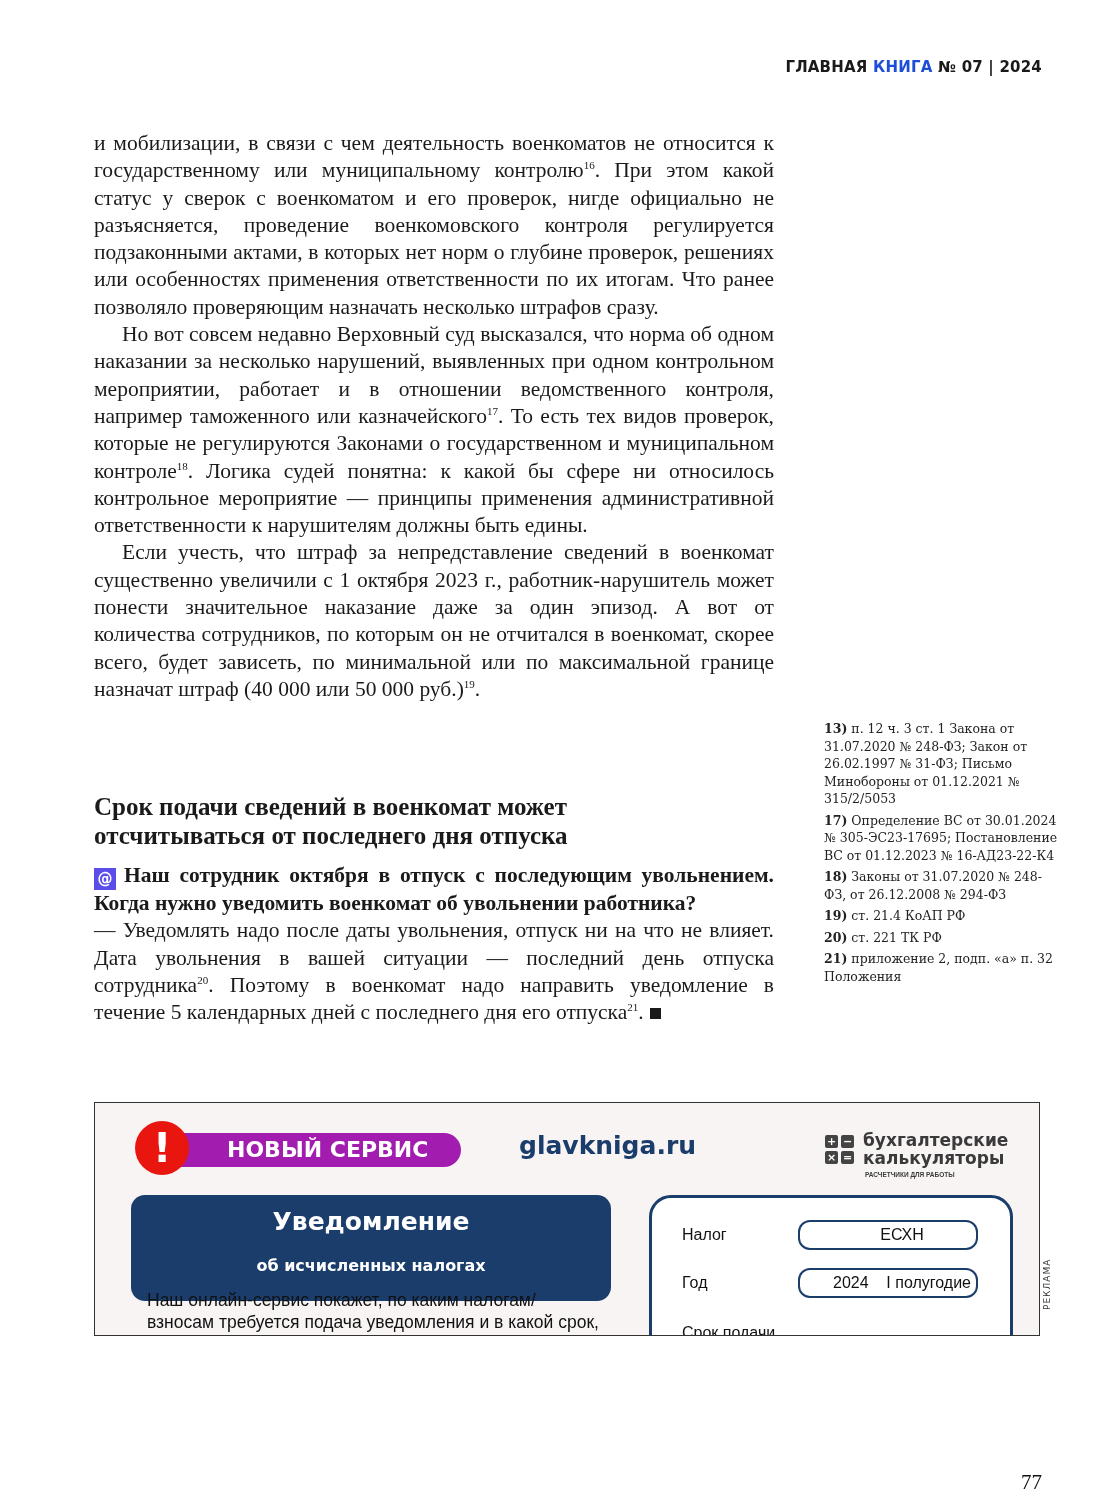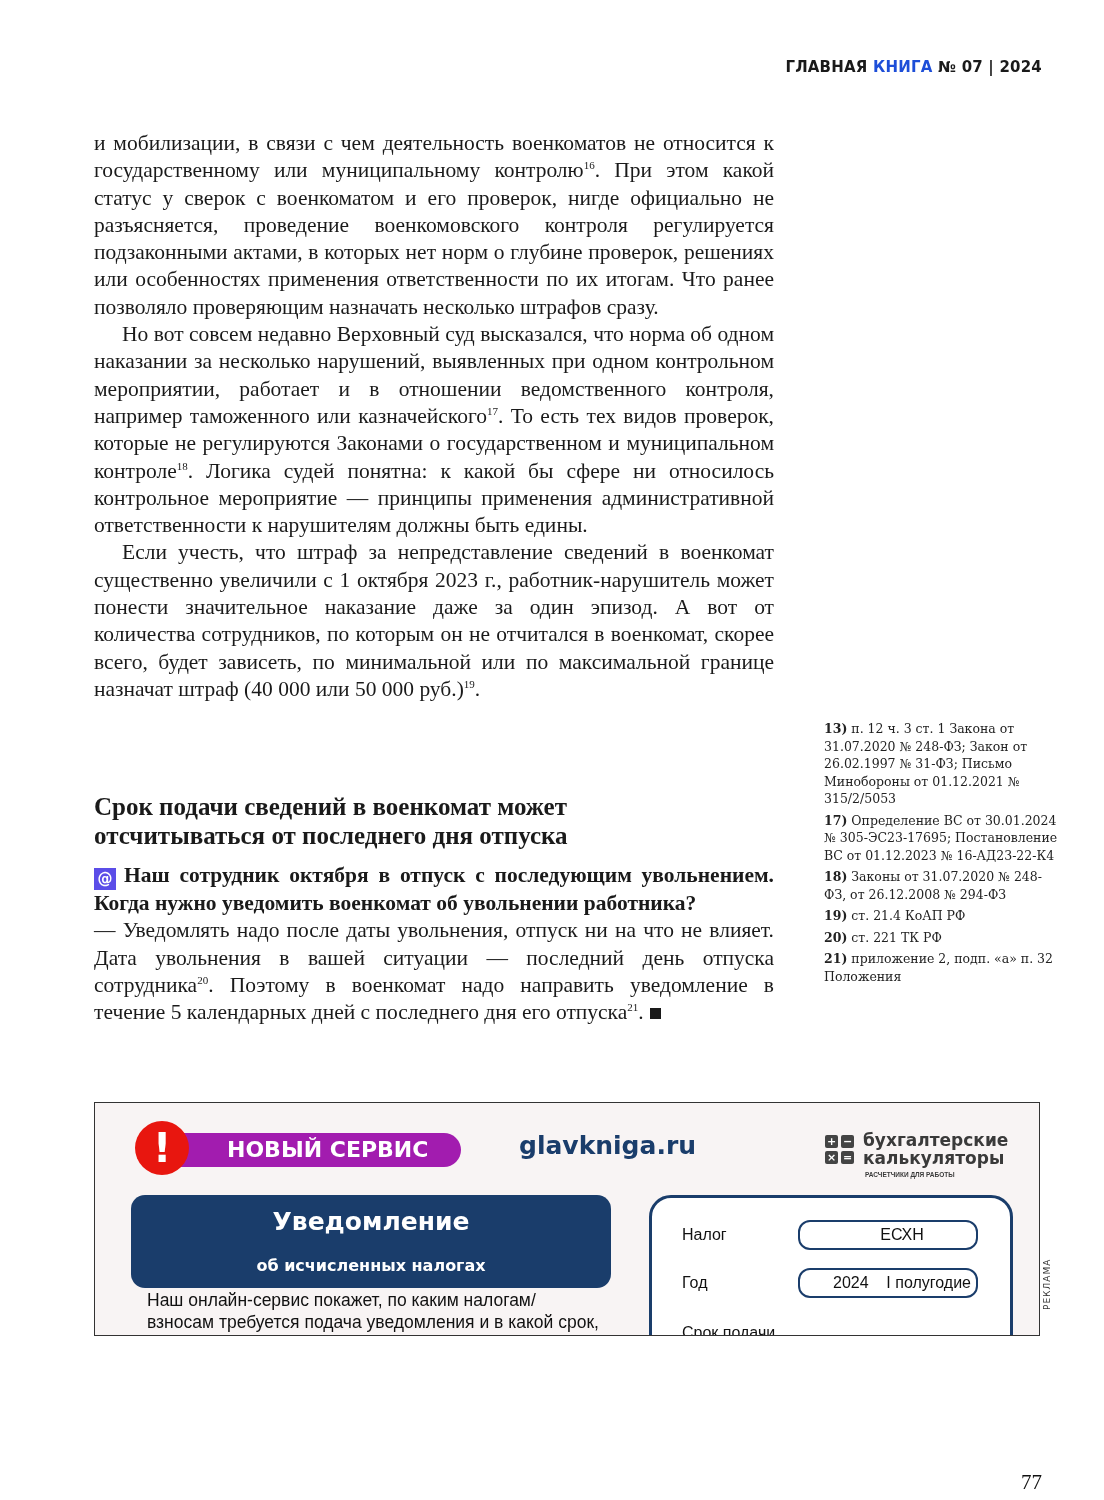--- a/index.html
+++ b/index.html
@@ -22,21 +22,21 @@
   .ad { position:absolute; left:94px; top:1102px; width:946px; height:234px; background:#f8f4f4; border:1.5px solid #333; box-sizing:border-box; font-family:"Liberation Sans", sans-serif; overflow:hidden; }
   .pill { position:absolute; left:40px; top:18px; height:54px; }
   .pill .circ { position:absolute; left:0; top:0; width:54px; height:54px; border-radius:50%; background:#e8160f; color:#fff; font-family:"DejaVu Sans", sans-serif; font-weight:bold; font-size:40px; line-height:54px; text-align:center; }
   .pill .bar { position:absolute; left:30px; top:12px; width:296px; height:34px; background:#a21caf; border-radius:17px; color:#fff; font-family:"DejaVu Sans", sans-serif; font-weight:bold; font-size:22px; line-height:34px; padding-left:28px; box-sizing:border-box; }
   .site { position:absolute; left:400px; top:28px; color:#1a3d6b; font-family:"DejaVu Sans", sans-serif; font-weight:bold; font-size:25px;margin-left:24px; }
   .calc { position:absolute; left:730px; top:28px; }
   .calc .icon { position:absolute; left:0; top:4px; width:30px; height:30px; }
   .calc .icon span { position:absolute; width:13px; height:13px; background:#444; border-radius:2px; color:#fff; font-size:11px; line-height:13px; text-align:center; font-family:"DejaVu Sans", sans-serif; font-weight:bold; }
   .calc .t1 { position:absolute; left:38px; top:0; font-family:"DejaVu Sans", sans-serif; font-weight:bold; font-size:17px; line-height:18px; color:#3a3a3a; white-space:nowrap; }
   .calc .t3 { position:absolute; left:40px; top:40px; font-size:6.5px; font-weight:bold; color:#3a3a3a; white-space:nowrap; }
-  .notif { position:absolute; left:36px; top:92px; width:480px; height:93px; background:#1a3d6b; border-radius:14px; color:#fff; text-align:center; }
+  .notif { position:absolute; left:36px; top:92px; width:480px; height:106px; background:#1a3d6b; border-radius:14px; color:#fff; text-align:center; }
   .notif .t1 { font-family:"DejaVu Sans", sans-serif; font-weight:bold; font-size:25px; margin-top:12px; }
   .notif .t2 { font-family:"DejaVu Sans", sans-serif; font-weight:bold; font-size:16px; margin-top:20px; }
   .desc { position:absolute; left:52px; top:186px; width:460px; font-size:17.5px; line-height:22px; color:#111; }
   .form { position:absolute; left:554px; top:92px; width:358px; height:160px; border:3px solid #1a3d6b; border-radius:22px; background:#fff; }
   .row { position:absolute; left:30px; font-size:16px; color:#111; }
   .field { position:absolute; left:146px; width:180px; height:30px; border:2px solid #1a3d6b; border-radius:12px; box-sizing:border-box; font-size:16px; line-height:26px; padding-left:28px; color:#111;text-align:center; }
   .field.filled { background:#1a3d6b; color:#fff;margin-top:42px; }
   .reklama { position:absolute; left:1042px; top:1310px; transform-origin:left top; transform:rotate(-90deg); font-family:"DejaVu Sans", sans-serif; font-size:9px; letter-spacing:1px; color:#333; }
   .pagenum { position:absolute; right:62px; top:1470px; font-family:"Liberation Serif", serif; font-size:21px; color:#111; }
 </style>

